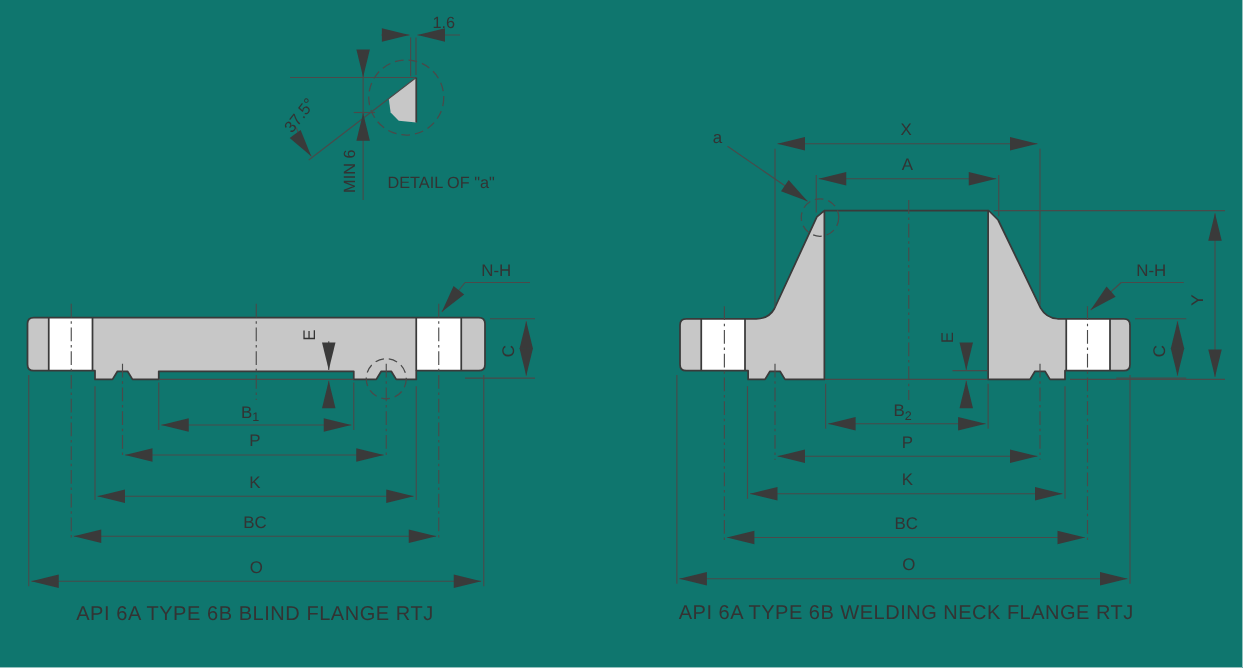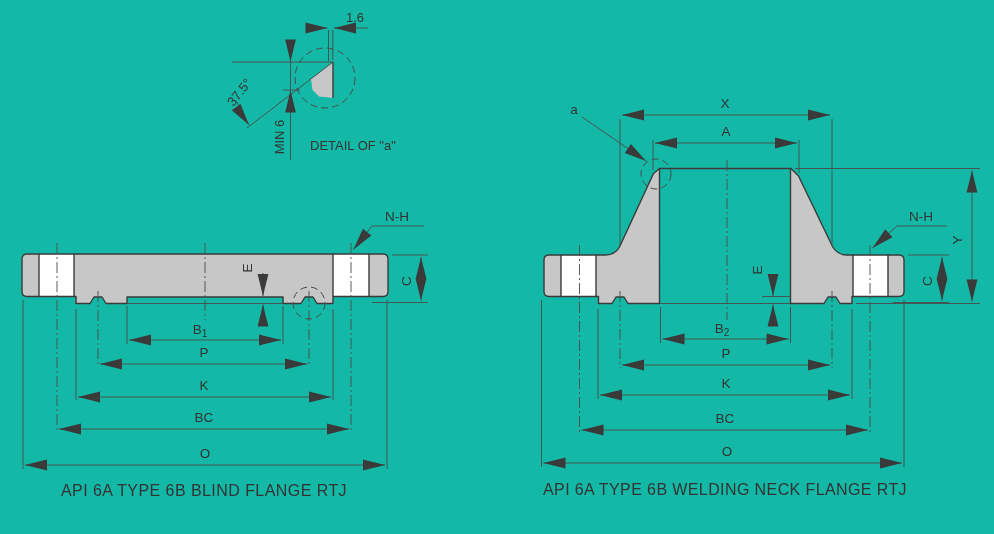--- a/index.html
+++ b/index.html
@@ -1,16 +1,16 @@
 <!DOCTYPE html>
 <html><head>
 <meta charset="utf-8">
 <style>
   html,body{margin:0;padding:0;background:#ffffff;}
-  .stage{position:relative;width:994px;height:534px;background:#14b8a6;overflow:hidden;}
+  .stage{position:relative;width:994px;height:534px;background:#0f766e;overflow:hidden;}
   svg{display:block;}
   text{font-family:"Liberation Sans","DejaVu Sans",sans-serif;fill:#333333;}
   .dimtxt{font-size:13.5px;}
   .smalltxt{font-size:13px;}
   .caption{font-size:16px;letter-spacing:.4px;}
   .main{stroke:#3a3a3a;stroke-width:1.4;fill:none;stroke-linejoin:round;}
   .thin{stroke:#4a4a4a;stroke-width:0.9;fill:none;}
   .cl{stroke:#4a4a4a;stroke-width:0.9;fill:none;stroke-dasharray:11 3 2 3;}
   .dash{stroke:#4a4a4a;stroke-width:1;fill:none;stroke-dasharray:7 4;}
   .fillgray{fill:#c7c7c7;stroke:none;}

